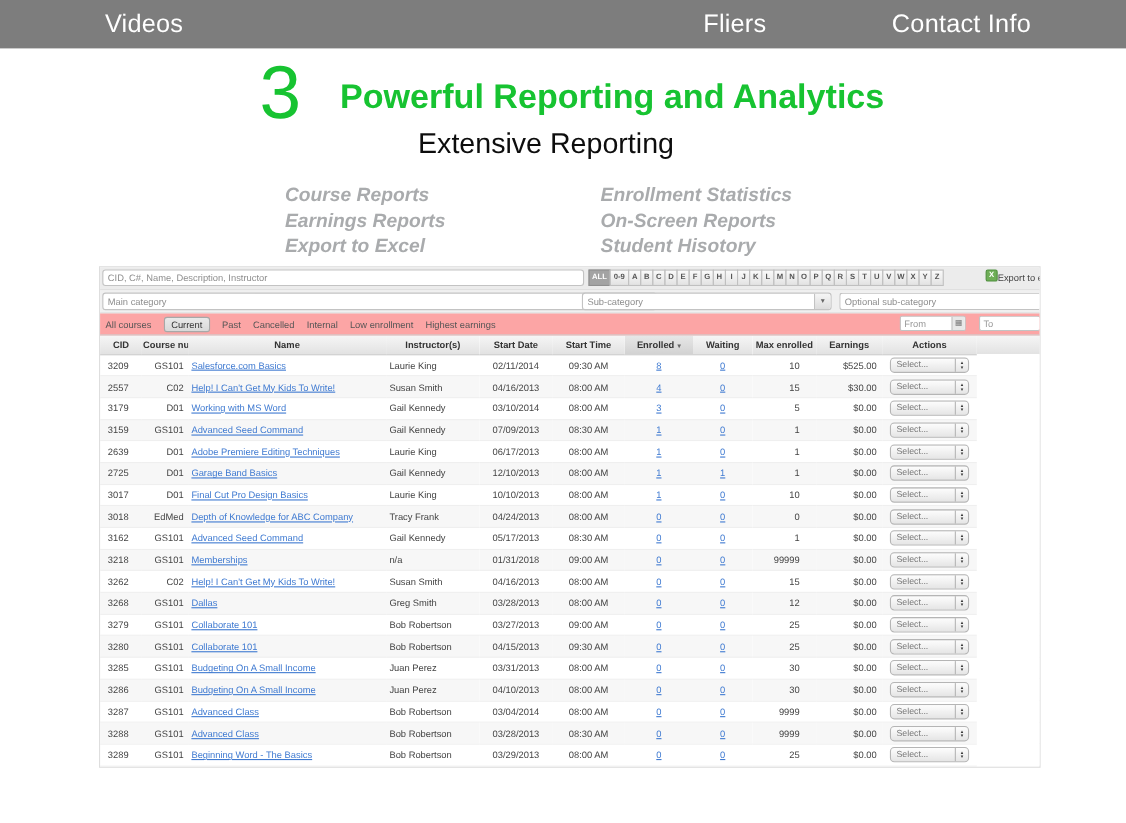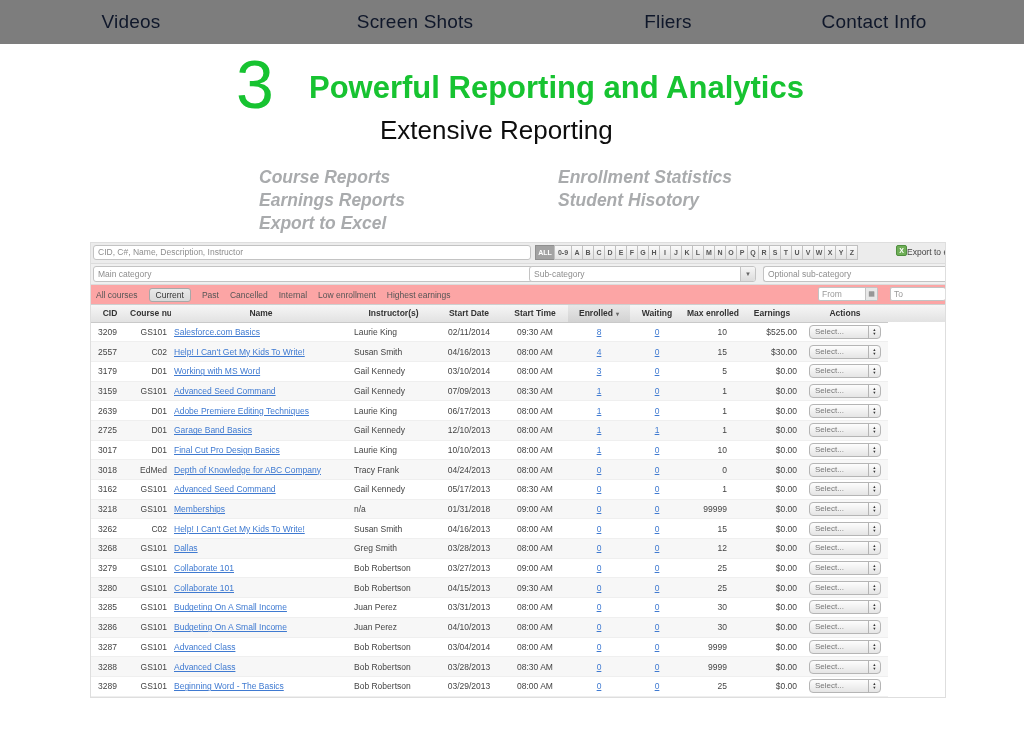--- a/index.html
+++ b/index.html
@@ -2,35 +2,35 @@
 <html><head>
 <meta charset="utf-8">
 <style>
   html,body{margin:0;padding:0;}
   body{width:1024px;height:748px;position:relative;background:#ffffff;
        font-family:"Liberation Sans",sans-serif;overflow:hidden;}
 
   
   .navbar{position:absolute;top:0;left:0;width:1024px;height:44px;background:#7d7d7d;}
   .nav-item{position:absolute;top:50%;transform:translate(-50%,-50%);
-            color:#0f172a;font-size:19px;letter-spacing:.2px;white-space:nowrap;cursor:pointer;}
+            color:#ffffff;font-size:23px;letter-spacing:.2px;white-space:nowrap;cursor:pointer;}
   .nav-videos{left:131px;} .nav-shots{left:415px;} .nav-fliers{left:668px;text-align:right;} .nav-contact{left:874px;}
 
   
   .big-number{position:absolute;left:236px;top:50px;font-size:68px;line-height:1;
               color:#17c331;font-weight:400;}
   .headline-title{position:absolute;left:309px;top:70px;font-size:31px;font-weight:bold;
                   color:#17c331;white-space:nowrap;}
   .headline-sub{position:absolute;left:380px;top:115px;font-size:26px;font-weight:500;
                 color:#0d0d0d;white-space:nowrap;}
 
   
   .feature-col{position:absolute;top:166px;font-size:17.5px;font-weight:bold;font-style:italic;
                color:#a9abad;line-height:23px;white-space:nowrap;}
-  .feature-left{left:259px;} .feature-right{left:558px;}
+  .feature-left{left:259px;} .feature-right{left:546px;}
 
   
   .shot{position:absolute;left:90px;top:242px;width:856px;box-sizing:border-box;
         border:1px solid #dedede;background:#ffffff;font-size:8.5px;color:#333;}
   .toolbar-row{position:relative;box-sizing:border-box;border-bottom:1px solid #dcdcdc;}
   .row-search{height:21px;background:#ececec;}
   .row-cat{height:21px;background:#f0f0f0;}
   .row-tabs{height:20px;background:#fca5a5;border-bottom:1px solid #cfcfcf;}
 
   .search-input{position:absolute;left:2px;top:2px;width:438px;height:15px;box-sizing:border-box;
@@ -99,36 +99,36 @@
         align-items:stretch;font-size:8px;color:#777;cursor:pointer;vertical-align:middle;}
   .mini-select .lbl{flex:1;text-align:left;padding-left:5px;line-height:12px;overflow:hidden;}
   .mini-select .stepper{width:11px;border-left:1px solid #b5b5b5;display:flex;flex-direction:column;
         align-items:center;justify-content:center;color:#333;font-size:4.5px;line-height:4px;}
 </style>
 </head>
 <body>
 
 <div class="navbar">
   <span class="nav-item nav-videos">Videos</span>
-  <span class="nav-item nav-shots">Screen Shots</span>
   <span class="nav-item nav-fliers">Fliers</span>
   <span class="nav-item nav-contact">Contact Info</span>
 </div>
 
 <div class="big-number">3</div>
 <div class="headline-title">Powerful Reporting and Analytics</div>
 <div class="headline-sub">Extensive Reporting</div>
 
 <div class="feature-col feature-left" id="feat-left">
     <div>Course Reports</div>
     <div>Earnings Reports</div>
     <div>Export to Excel</div>
   </div>
 <div class="feature-col feature-right" id="feat-right">
     <div>Enrollment Statistics</div>
+    <div>On-Screen Reports</div>
     <div>Student Hisotory</div>
   </div>
 
 <div class="shot">
 
   <div class="toolbar-row row-search">
     <div class="search-input">CID, C#, Name, Description, Instructor</div>
     <div class="alpha-strip" id="alpha-strip">
         <span class="alpha-chip w-all">ALL</span>
         <span class="alpha-chip w-num">0-9</span>

